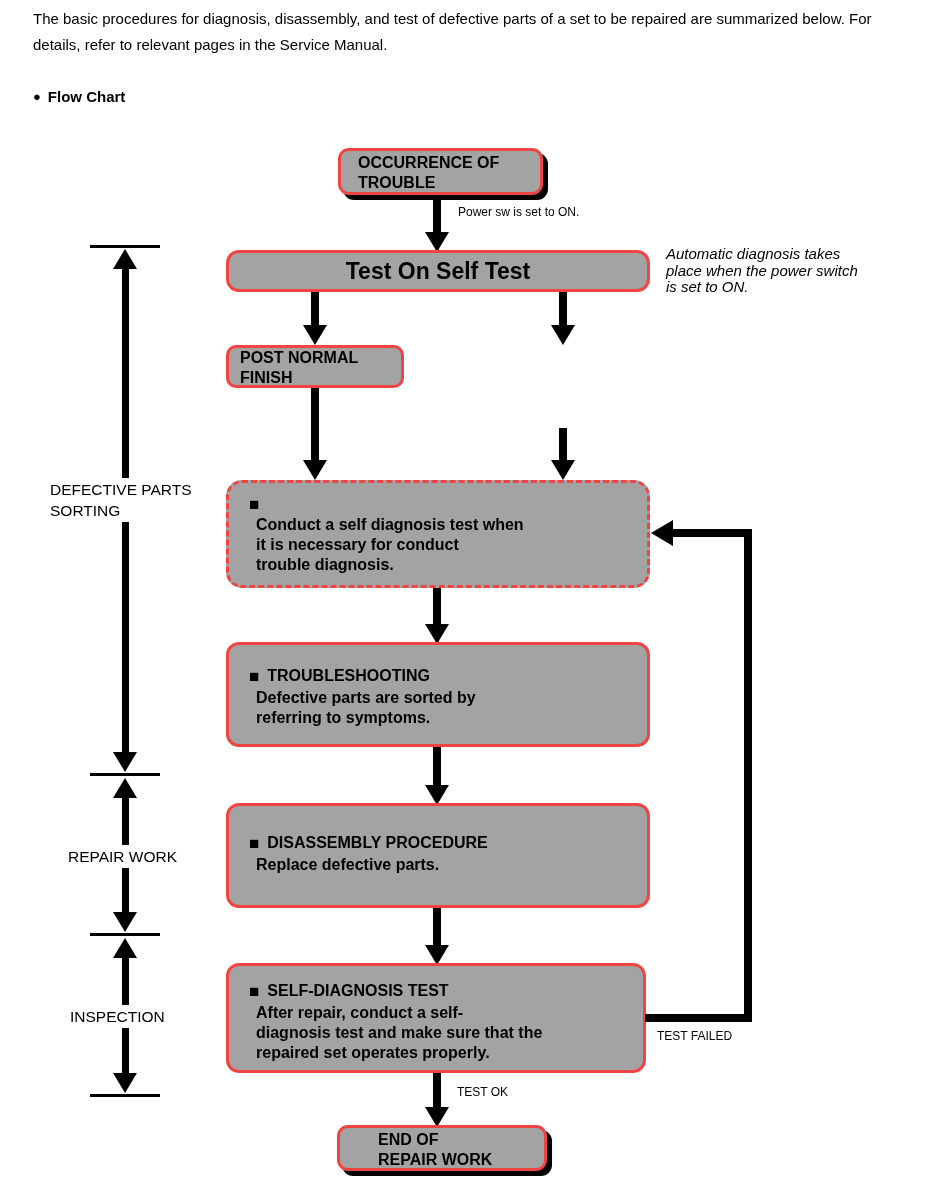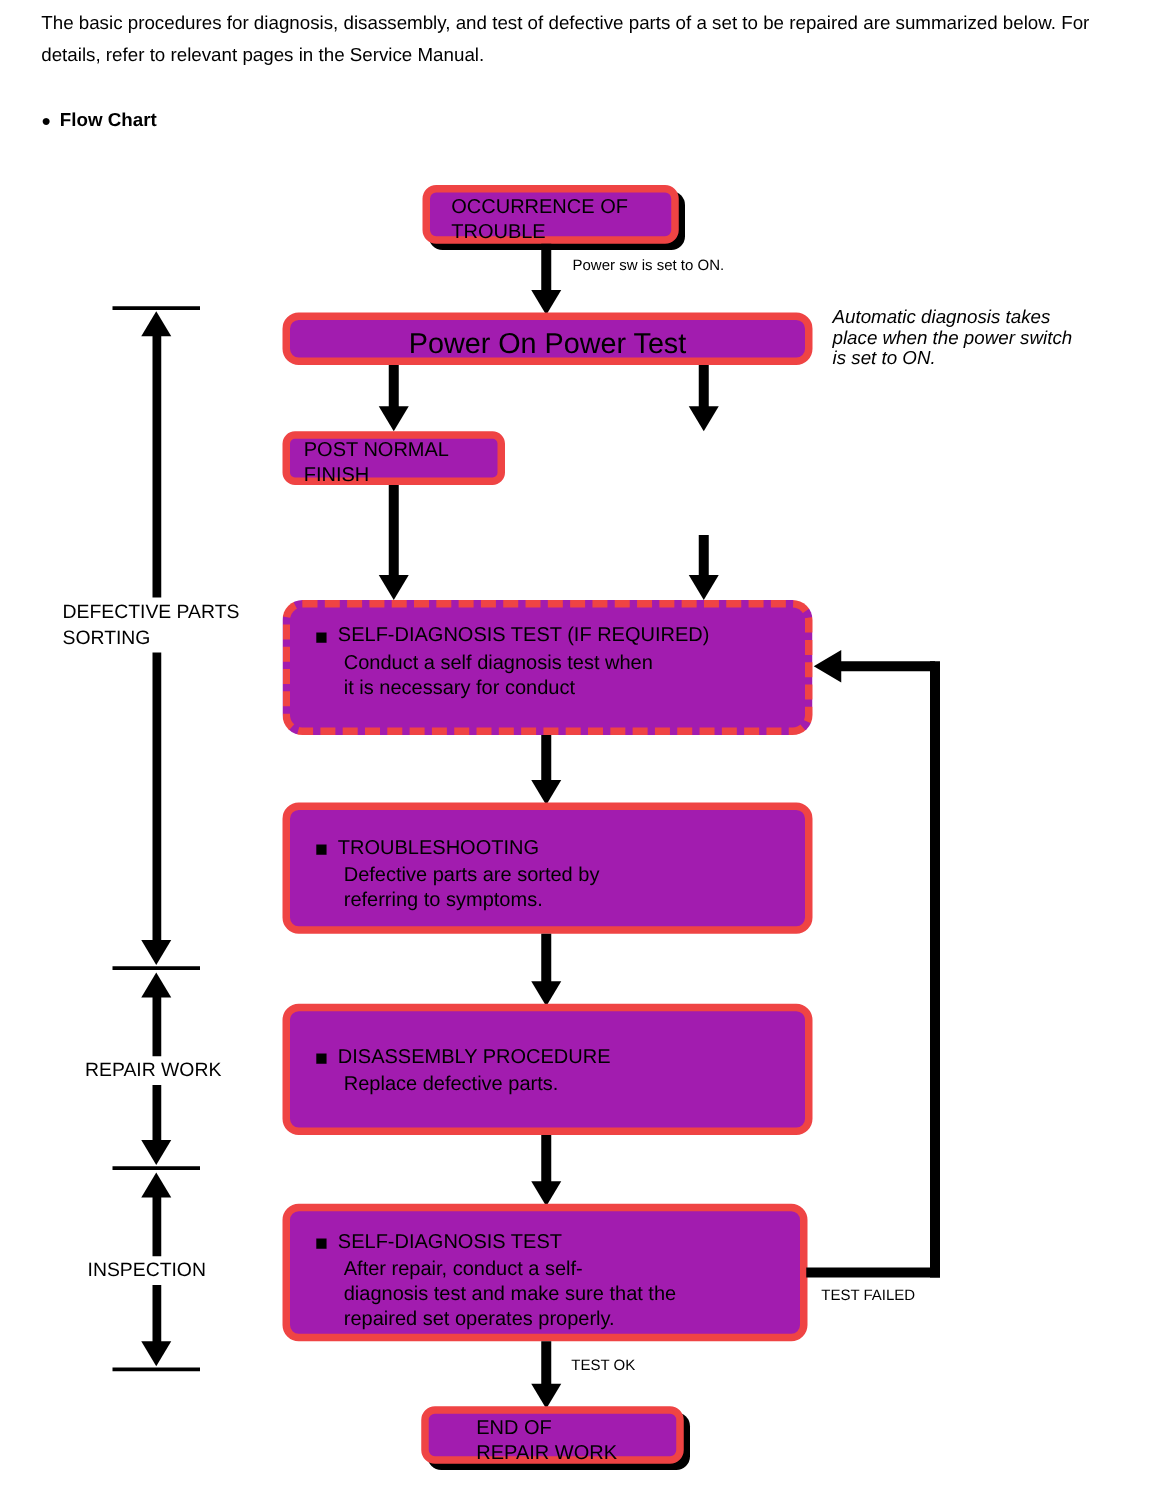--- a/index.html
+++ b/index.html
@@ -10,28 +10,28 @@
   .abs { position:absolute; }
 
   
   .intro-line { font-size:15px; line-height:26px; white-space:nowrap; }
   .section-heading { display:flex; align-items:center; gap:7px; font-weight:bold; font-size:15px; }
   .section-heading .bullet { font-size:13px; line-height:13px; }
 
   
   .box {
     position:absolute; box-sizing:border-box;
-    border:6px solid #ef4444; border-radius:13px; background:#a21caf;
-    font-size:16px; line-height:20px;
+    border:3px solid #ef4444; border-radius:13px; background:#a3a3a3;
+    font-size:16px; line-height:20px;font-weight:bold;
   }
   .shadowed { box-shadow:5px 5px 0 0 #000; border-radius:11px; }
   .dashed { border-style:dashed; border-radius:16px; }
   .box-head { display:flex; align-items:center; gap:8px; }
   .box-head .marker { font-size:17px; line-height:17px; }
-  .box-body { margin-left:23px; margin-top:2px; }
+  .box-body { margin-left:7px; margin-top:2px; }
 
   
   .arrow-down { position:absolute; width:24px; }
   .arrow-down .shaft { position:absolute; left:8px; top:0; bottom:12px; width:8px; background:#000; }
   .arrow-down .head { position:absolute; left:0; bottom:0; width:0; height:0;
     border-left:12px solid transparent; border-right:12px solid transparent; border-top:20px solid #000; }
 
   
   .dbl-arrow { position:absolute; width:24px; }
   .dbl-arrow .shaft { position:absolute; left:8.5px; top:12px; bottom:12px; width:7px; background:#000; }
@@ -95,21 +95,21 @@
     <div>OCCURRENCE OF</div>
     <div>TROUBLE</div>
   </div>
 
   <div class="arrow-down" style="left:425px; top:195px; height:57px;">
     <div class="shaft"></div>
       <div class="head"></div>
   </div>
   <div class="flow-label" style="left:458px; top:205px;">Power sw is set to ON.</div>
 
-  <div class="box" style="left:226px; top:250px; width:424px; height:42px; font-size:23px; line-height:36px; text-align:center;">Power On Power Test</div>
+  <div class="box" style="left:226px; top:250px; width:424px; height:42px; font-size:23px; line-height:36px; text-align:center;">Test On Self Test</div>
 
   <div class="side-note" style="left:666px; top:246px;">
     <div>Automatic diagnosis takes</div>
     <div>place when the power switch</div>
     <div>is set to ON.</div>
   </div>
 
   <div class="arrow-down" style="left:303px; top:292px; height:53px;">
     <div class="shaft"></div>
       <div class="head"></div>
@@ -129,25 +129,25 @@
       <div class="head"></div>
   </div>
   <div class="arrow-down" style="left:551px; top:428px; height:52px;">
     <div class="shaft"></div>
       <div class="head"></div>
   </div>
 
   <div class="box dashed" style="left:226px; top:480px; width:424px; height:108px; padding:13px 10px 0 20px;">
     <div class="box-head">
       <span class="marker">■</span>
-      <span>SELF-DIAGNOSIS TEST (IF REQUIRED)</span>
     </div>
     <div class="box-body">
       <div>Conduct a self diagnosis test when</div>
       <div>it is necessary for conduct</div>
+      <div>trouble diagnosis.</div>
     </div>
   </div>
 
   <div class="arrow-down" style="left:425px; top:588px; height:56px;">
     <div class="shaft"></div>
       <div class="head"></div>
   </div>
 
   <div class="box" style="left:226px; top:642px; width:424px; height:105px; padding:21px 10px 0 20px;">
     <div class="box-head">

